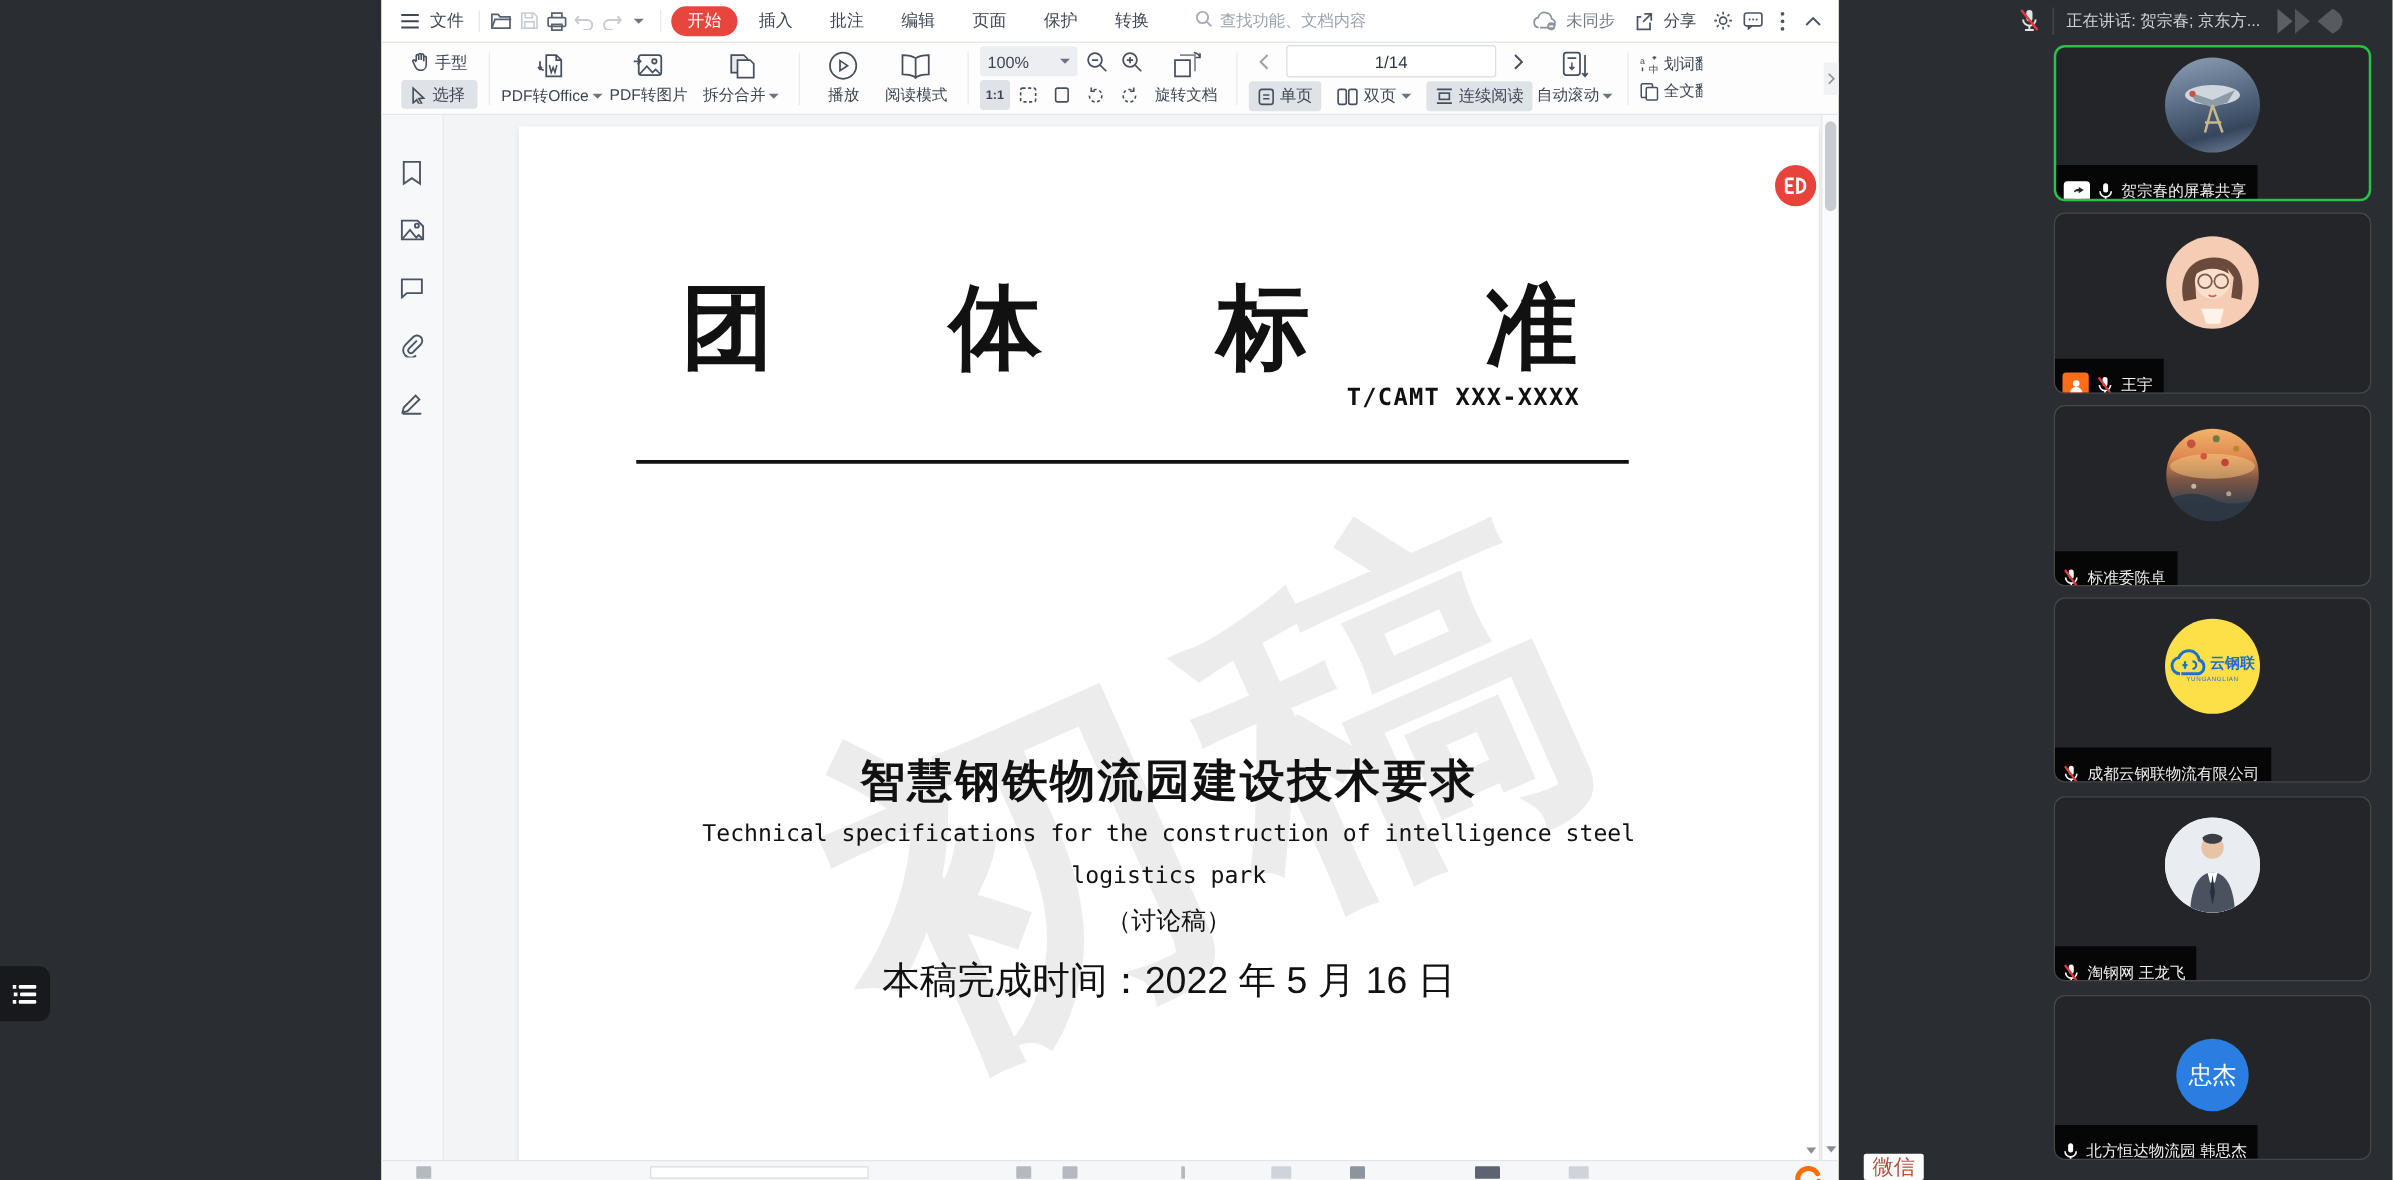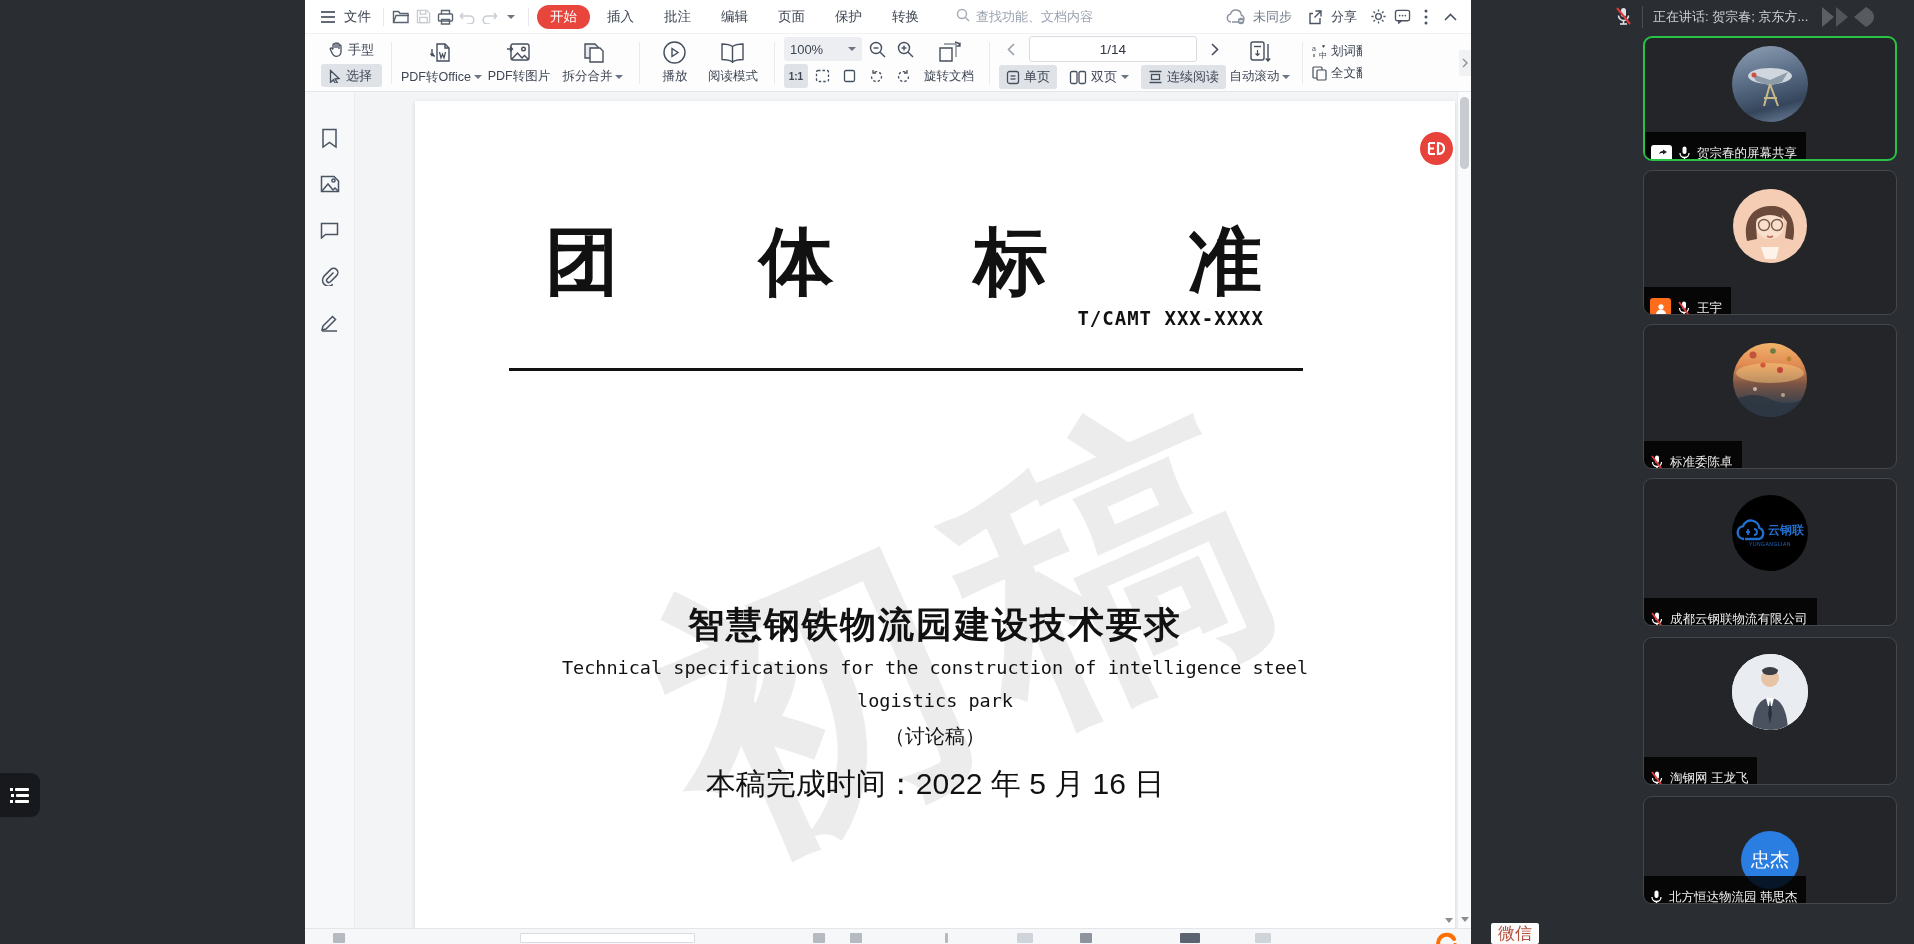--- a/index.html
+++ b/index.html
@@ -638,21 +638,21 @@
           <line x1="7" y1="11.5" x2="7" y2="14" stroke="#fff" stroke-width="1.3"></line>
           <line x1="4.5" y1="14.2" x2="9.5" y2="14.2" stroke="#fff" stroke-width="1.3"></line>
           <line x1="2" y1="1" x2="12" y2="14.5" stroke="#e03a3a" stroke-width="1.8"></line>
         </svg>
     </span>
     <span>标准委陈卓</span>
   </div>
 </div>
 
 <div class="tile" style="top:478px; height:148px;">
-  <div class="avatar" style="top:16px; width:76px; height:76px; background:#000000;">
+  <div class="avatar" style="top:16px; width:76px; height:76px; background:#fde047;">
     <div style="display:flex; flex-direction:column; align-items:center;">
       <div style="display:flex; align-items:center; gap:2px;">
         <svg width="30" height="22" viewBox="0 0 30 22">
             <path d="M8 20a6.5 6.5 0 0 1-1-12.9A8.5 8.5 0 0 1 23.4 9 5.8 5.8 0 0 1 23 20H9" fill="none" stroke="#1f6fd0" stroke-width="2.4"></path>
             <path d="M12 10v6M10 13h4M18 10a3 3 0 1 1 0 6" fill="none" stroke="#1f6fd0" stroke-width="1.8"></path>
           </svg>
         <span style="color:#1f6fd0; font-size:12px; font-weight:bold;">云钢联</span>
       </div>
       <span style="color:#1f6fd0; font-size:5px; letter-spacing:.5px;">YUNGANGLIAN</span>
     </div>
@@ -689,21 +689,21 @@
           <path d="M2.5 7a4.5 4.5 0 0 0 9 0" stroke="#fff" stroke-width="1.3" fill="none"></path>
           <line x1="7" y1="11.5" x2="7" y2="14" stroke="#fff" stroke-width="1.3"></line>
           <line x1="4.5" y1="14.2" x2="9.5" y2="14.2" stroke="#fff" stroke-width="1.3"></line>
           <line x1="2" y1="1" x2="12" y2="14.5" stroke="#e03a3a" stroke-width="1.8"></line>
         </svg>
     </span>
     <span>淘钢网 王龙飞</span>
   </div>
 </div>
 
-<div class="tile" style="top:796px; height:108px;">
+<div class="tile" style="top:796px; height:132px;">
   <div class="avatar" style="top:34px; width:58px; height:58px; background:#2a7de1;">
     <span style="color:#fff; font-size:19px;">忠杰</span>
   </div>
   <div class="tile-label">
     <span class="mic">
       <svg width="13" height="16" viewBox="0 0 13 16">
           <rect x="4.5" y="0.5" width="4" height="7.5" rx="2" fill="#fff"></rect>
           <path d="M2 7a4.5 4.5 0 0 0 9 0" stroke="#fff" stroke-width="1.3" fill="none"></path>
           <line x1="6.5" y1="11.5" x2="6.5" y2="14" stroke="#fff" stroke-width="1.3"></line>
           <line x1="4" y1="14.2" x2="9" y2="14.2" stroke="#fff" stroke-width="1.3"></line>

